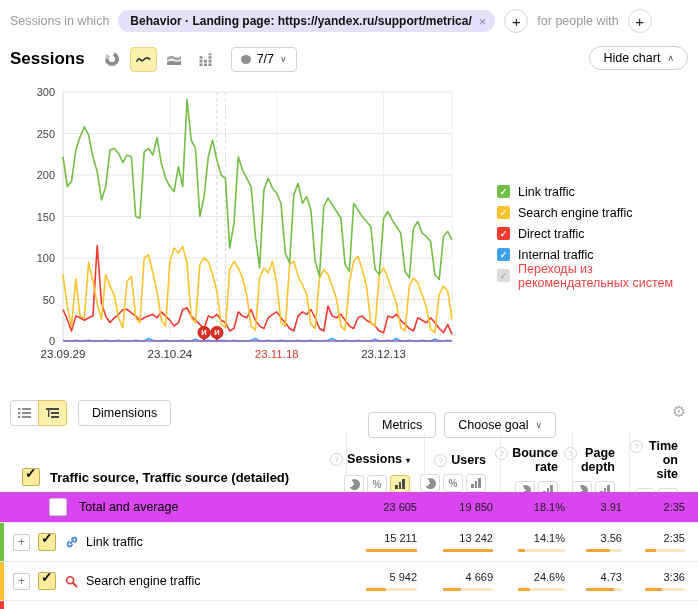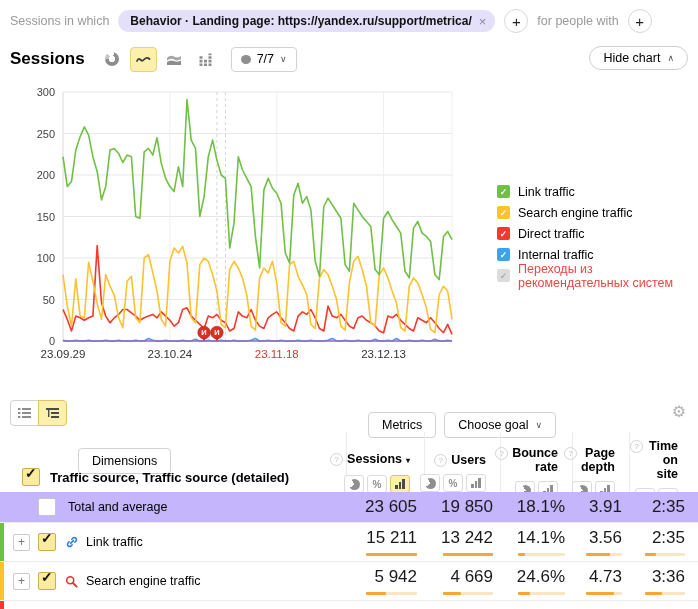--- a/index.html
+++ b/index.html
@@ -42,21 +42,21 @@
   
   .tbl-toolbar{position:absolute;top:400px;left:10px;right:12px;height:28px;}
   .view-toggle{position:absolute;left:0;top:0;display:flex;}
   .vt-btn{width:29px;height:26px;border:1px solid #d2d2d2;background:#fff;display:flex;align-items:center;
           justify-content:center;cursor:pointer;padding:0;}
   .vt-btn:first-child{border-radius:4px 0 0 4px;}
   .vt-btn:last-child{border-radius:0 4px 4px 0;margin-left:-1px;}
   .vt-btn.sel{background:#fcf1ac;border-color:#e0c362;position:relative;z-index:1;}
   .txt-btn{height:26px;border:1px solid #d2d2d2;border-radius:4px;background:#fff;padding:0 13px;
            font-size:12.5px;cursor:pointer;display:inline-flex;align-items:center;gap:7px;font-family:inherit;}
-  .dims-btn{position:absolute;left:68px;top:0;margin-top:48px;}
+  .dims-btn{position:absolute;left:68px;top:0;}
   .right-group{position:absolute;left:358px;top:12px;display:flex;gap:8px;}
   .gear{position:absolute;right:0;top:4px;font-size:16px;color:#b3b3b3;cursor:pointer;line-height:1;}
   
   .tbl{position:absolute;top:432px;left:0;right:0;}
   .trow{display:grid;grid-template-columns:1fr 78px 76px 72px 57px 63px;padding-right:6px;}
   .t-head{height:60px;}
   .t-head .met{border-left:1px solid #ececec;padding-top:7px;display:flex;flex-direction:column;align-items:flex-end;gap:7px;}
   .t-head .dim{display:flex;align-items:flex-start;padding:8px 0 0 12px;gap:10px;}
   .dim-title{font-weight:bold;font-size:13px;margin-top:1px;}
   .m-label{display:flex;justify-content:flex-end;align-items:flex-start;gap:4px;font-weight:bold;font-size:12.5px;
@@ -69,34 +69,34 @@
         align-items:center;justify-content:center;cursor:pointer;padding:0;}
   .mini.sel{background:#fcf1ac;border-color:#e0c362;}
   .icon-pie{width:11px;height:11px;border-radius:50%;background:conic-gradient(from -30deg,#8f8f8f 0 265deg,transparent 265deg);}
   .icon-pct{font-size:10px;color:#8f8f8f;font-weight:bold;}
   .cols{display:flex;align-items:flex-end;gap:1px;height:10px;}
   .cols i{display:block;width:2.5px;background:#8f8f8f;}
   .cols i:nth-child(1){height:4px;}.cols i:nth-child(2){height:7px;}.cols i:nth-child(3){height:10px;}
   .mini.sel .cols i{background:#4a4a4a;}
   
   .row{border-top:1px solid #ececec;height:38px;align-items:center;position:relative;}
-  .row.total{height:30px;background:#c4b5fd;border-top:none;}
+  .row.total{height:30px;background:#d946ef;border-top:none;padding-left:11px;}
   .cell.dim{display:flex;align-items:center;position:relative;height:100%;}
   .stripe{position:absolute;left:0;top:0;bottom:0;width:4px;}
   .plus-slot{width:17px;margin-left:13px;flex:0 0 17px;}
   .plusbtn{width:17px;height:17px;border:1px solid #cbcbcb;border-radius:2px;background:#fff;color:#7a7a7a;
            font-size:12px;line-height:1;display:flex;align-items:center;justify-content:center;cursor:pointer;padding:0;}
   .cb{width:16px;height:16px;border-radius:2px;position:relative;margin-left:8px;flex:0 0 16px;cursor:pointer;}
   .cb-y{background:#fbec9d;border:1px solid #c9ae4c;}
   .cb-empty{background:#fff;border:1px solid #c6c6c6;}
   .cb .tick{position:absolute;left:2px;top:-4px;font-size:14px;font-weight:bold;color:#111;}
   .src-ico{margin-left:9px;display:flex;align-items:center;flex:0 0 14px;}
   .rlabel{margin-left:7px;font-size:12.5px;}
   .cell.met{display:flex;flex-direction:column;align-items:flex-end;justify-content:center;padding-right:7px;}
-  .val{font-size:17px;color:#1a1a1a;}
+  .val{font-size:11px;color:#1a1a1a;}
   .track{width:72%;height:3px;background:#fbe6c3;margin-top:5px;border-radius:1px;}
   .fill{height:100%;background:#f4a63b;border-radius:1px;width:0;}
 </style>
 </head>
 <body>
 
 <div class="frame">
 
   <div class="filter-bar">
     <span class="muted">Sessions in which</span>

